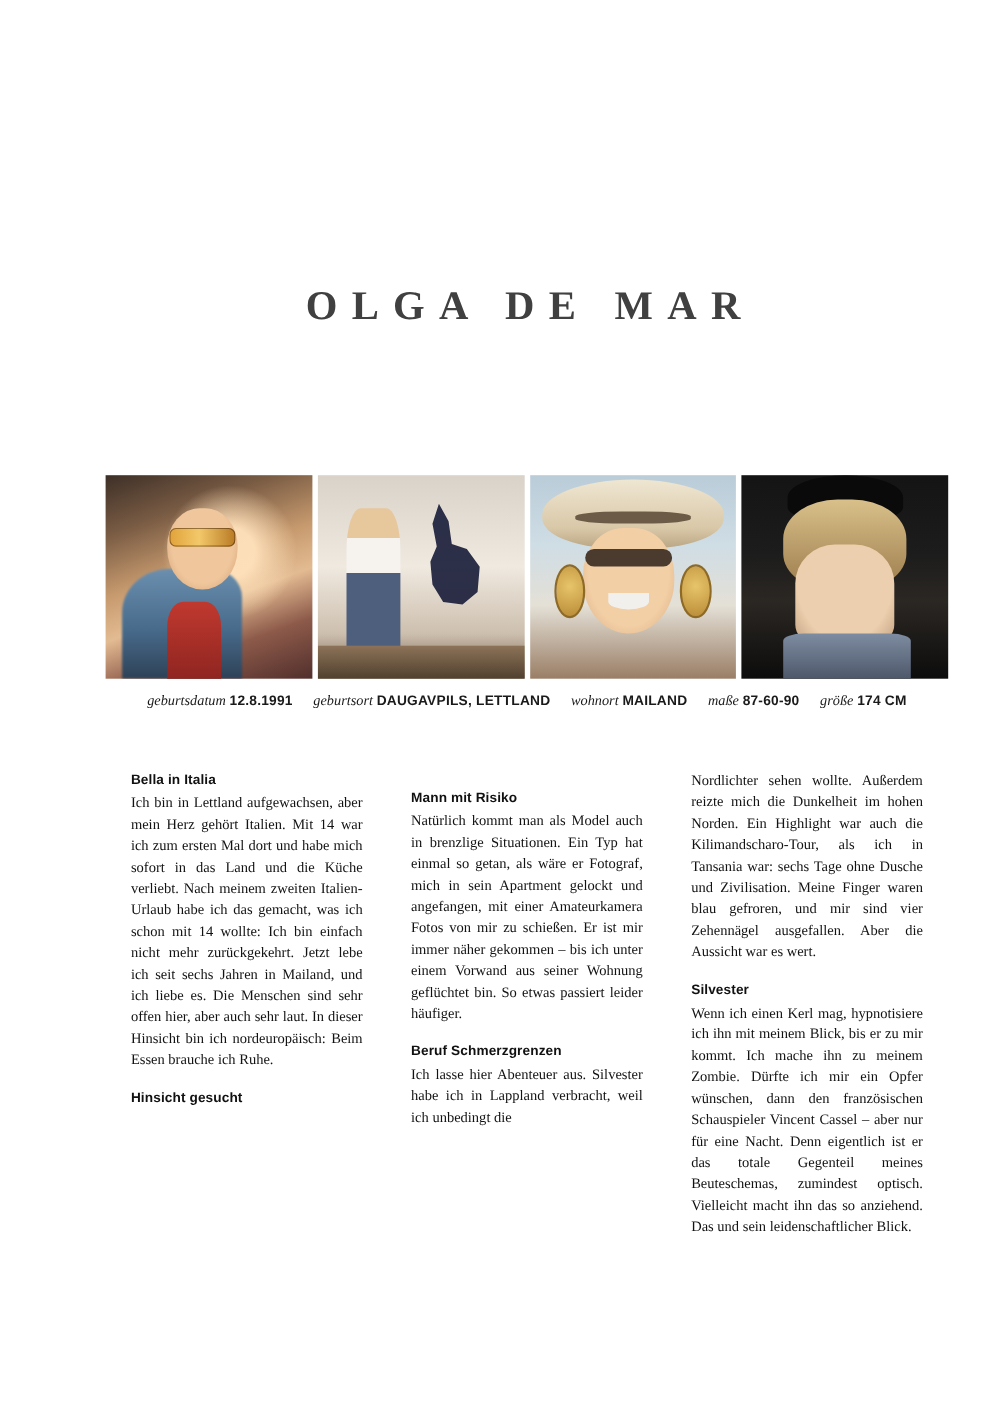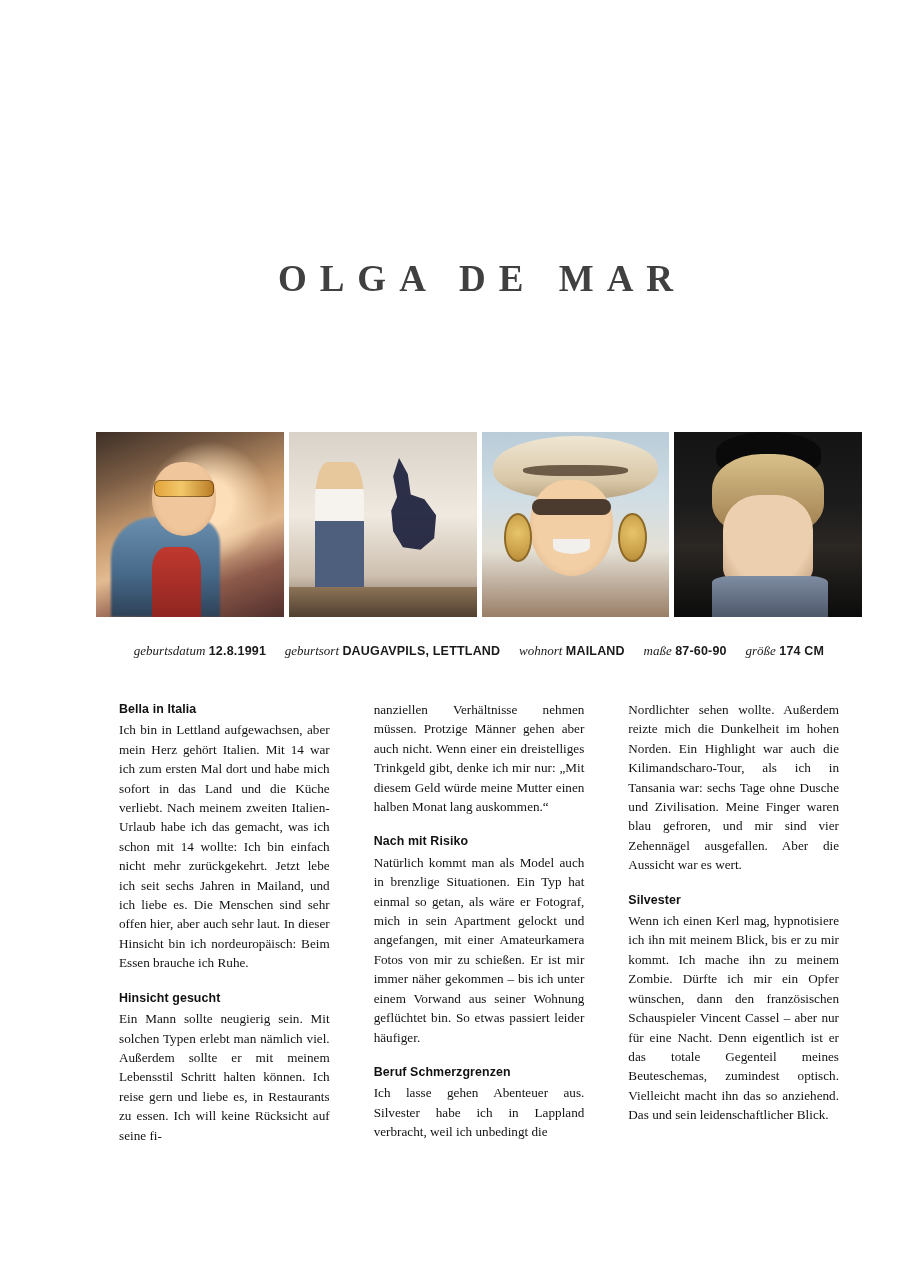--- a/index.html
+++ b/index.html
@@ -231,21 +231,21 @@
     bottom: 0;
     width: 62%;
     height: 22%;
     background: linear-gradient(180deg, #7e8ca1, #4e586b);
     border-radius: 16% 16% 0 0;
   }
 
   
   .facts {
     position: absolute;
-    top: 643px;
+    top: 629px;
     left: 96px;
     width: 766px;
     text-align: center;
     font-size: 13.5px;
     color: #1a1a1a;
     white-space: nowrap;
   }
   .facts .lbl {
     font-style: italic;
     font-family: "Liberation Serif", serif;
@@ -343,31 +343,29 @@
     <span class="val">174 CM</span>
   </div>
 
   <div class="columns">
 
     <div class="col">
       <h3 class="sub">Bella in Italia</h3>
       <p class="body">Ich bin in Lettland aufgewachsen, aber mein Herz gehört Italien. Mit 14 war ich zum ersten Mal dort und habe mich sofort in das Land und die Küche verliebt. Nach meinem zweiten Italien-Urlaub habe ich das gemacht, was ich schon mit 14 wollte: Ich bin einfach nicht mehr zurückgekehrt. Jetzt lebe ich seit sechs Jahren in Mailand, und ich liebe es. Die Menschen sind sehr offen hier, aber auch sehr laut. In dieser Hinsicht bin ich nordeuropäisch: Beim Essen brauche ich Ruhe.</p>
       <div class="gap"></div>
       <h3 class="sub">Hinsicht gesucht</h3>
-      <p class="body">Ein Mann sollte neugierig sein. Mit solchen Typen erlebt man nämlich viel. Außerdem sollte er mit meinem Lebensstil Schritt halten können. Ich reise gern und liebe es, in Restaurants zu essen. Ich will keine Rücksicht auf seine fi-</p>
     </div>
 
     <div class="col">
-      <p class="body">nanziellen Verhältnisse nehmen müssen. Protzige Männer gehen aber auch nicht. Wenn einer ein dreistelliges Trinkgeld gibt, denke ich mir nur: „Mit diesem Geld würde meine Mutter einen halben Monat lang auskommen.“</p>
       <div class="gap"></div>
-      <h3 class="sub">Nach mit Risiko</h3>
+      <h3 class="sub">Mann mit Risiko</h3>
       <p class="body">Natürlich kommt man als Model auch in brenzlige Situationen. Ein Typ hat einmal so getan, als wäre er Fotograf, mich in sein Apartment gelockt und angefangen, mit einer Amateurkamera Fotos von mir zu schießen. Er ist mir immer näher gekommen – bis ich unter einem Vorwand aus seiner Wohnung geflüchtet bin. So etwas passiert leider häufiger.</p>
       <div class="gap"></div>
       <h3 class="sub">Beruf Schmerzgrenzen</h3>
-      <p class="body">Ich lasse gehen Abenteuer aus. Silvester habe ich in Lappland verbracht, weil ich unbedingt die</p>
+      <p class="body">Ich lasse hier Abenteuer aus. Silvester habe ich in Lappland verbracht, weil ich unbedingt die</p>
     </div>
 
     <div class="col">
       <p class="body">Nordlichter sehen wollte. Außerdem reizte mich die Dunkelheit im hohen Norden. Ein Highlight war auch die Kilimandscharo-Tour, als ich in Tansania war: sechs Tage ohne Dusche und Zivilisation. Meine Finger waren blau gefroren, und mir sind vier Zehennägel ausgefallen. Aber die Aussicht war es wert.</p>
       <div class="gap"></div>
       <h3 class="sub">Silvester</h3>
       <p class="body">Wenn ich einen Kerl mag, hypnotisiere ich ihn mit meinem Blick, bis er zu mir kommt. Ich mache ihn zu meinem Zombie. Dürfte ich mir ein Opfer wünschen, dann den französischen Schauspieler Vincent Cassel – aber nur für eine Nacht. Denn eigentlich ist er das totale Gegenteil meines Beuteschemas, zumindest optisch. Vielleicht macht ihn das so anziehend. Das und sein leidenschaftlicher Blick.</p>
     </div>
 
   </div>

